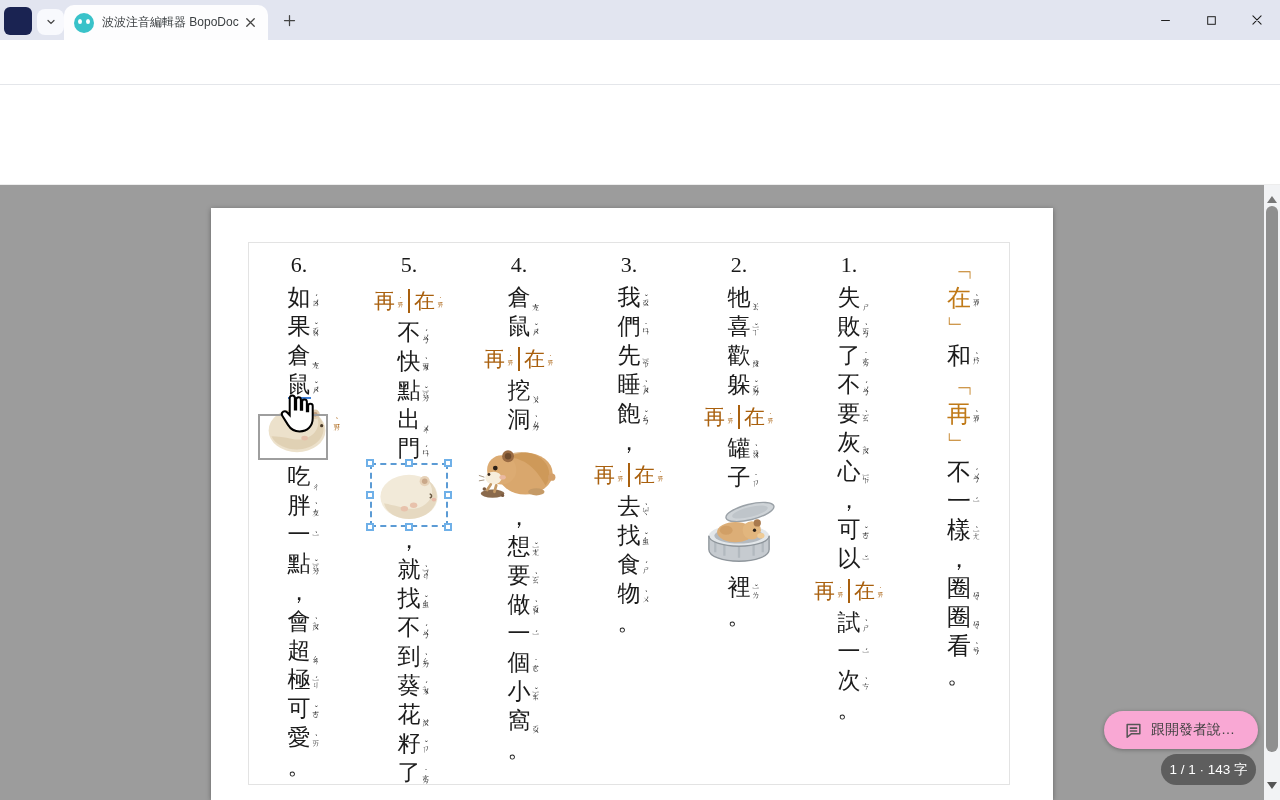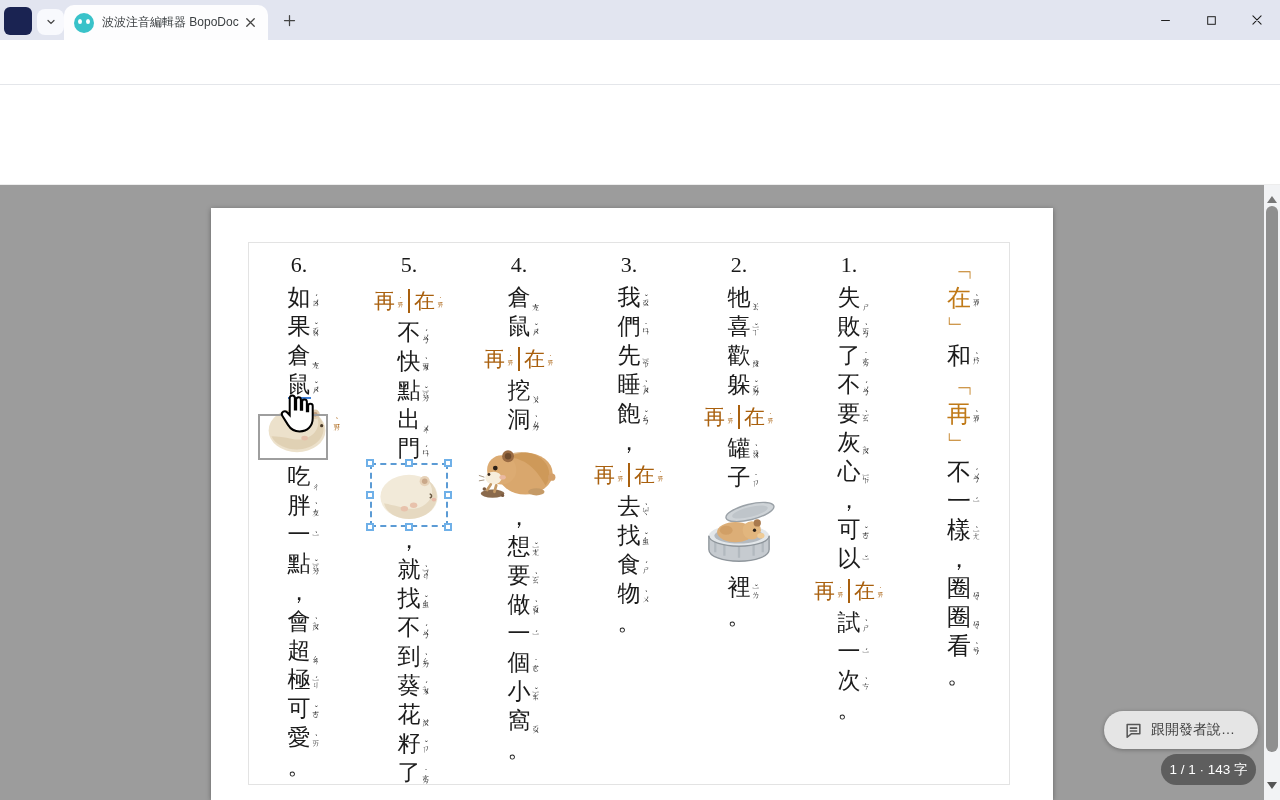--- a/index.html
+++ b/index.html
@@ -75,21 +75,21 @@
   .choice .cdiv { width:2px; height:24px; margin:0 4px; }
 
   .img-cell { position:relative; flex:none; }
   .drag-box { position:absolute; border:2px solid #9e9e9e; }
   .peek-ruby { position:absolute; writing-mode:vertical-rl; text-orientation:upright; font-size:9px; line-height:10px; letter-spacing:-1px; }
   .hand-cursor { position:absolute; }
   .sel-border { position:absolute; inset:-3px; border:2px dashed #5b9bd5; }
   .handle { position:absolute; width:8px; height:8px; background:#fff; border:2px solid #6fb0e8; }
 
   
-  #feedback-pill { position:absolute; left:1104px; top:711px; width:154px; height:38px; border-radius:19px; background:#e5e5e5;
+  #feedback-pill { position:absolute; left:1104px; top:711px; width:154px; height:38px; border-radius:19px; background:#f9a8d4;
                    box-shadow:0 1px 4px rgba(0,0,0,.3); display:flex; align-items:center; padding:0 12px; }
   #feedback-pill span { font-size:14px; color:#424242; margin-left:8px; white-space:nowrap; }
   #count-badge { position:absolute; left:1161px; top:754px; width:95px; height:31px; border-radius:16px; background:#5e5e5e;
                  color:#fff; font-size:13.5px; display:flex; align-items:center; justify-content:center; }
 
   
   #scrollbar { position:absolute; left:1264px; top:185px; width:16px; height:615px; background:#f2f3f5; }
   #sb-up { position:absolute; left:3px; top:6px; width:0; height:0; border:5px solid transparent; border-bottom:7px solid #777; }
   #sb-thumb { position:absolute; left:2px; top:21px; width:12px; height:546px; border-radius:6px; background:#8f8f8f; }
   #sb-down { position:absolute; left:3px; top:597px; width:0; height:0; border:5px solid transparent; border-top:7px solid #555; }

